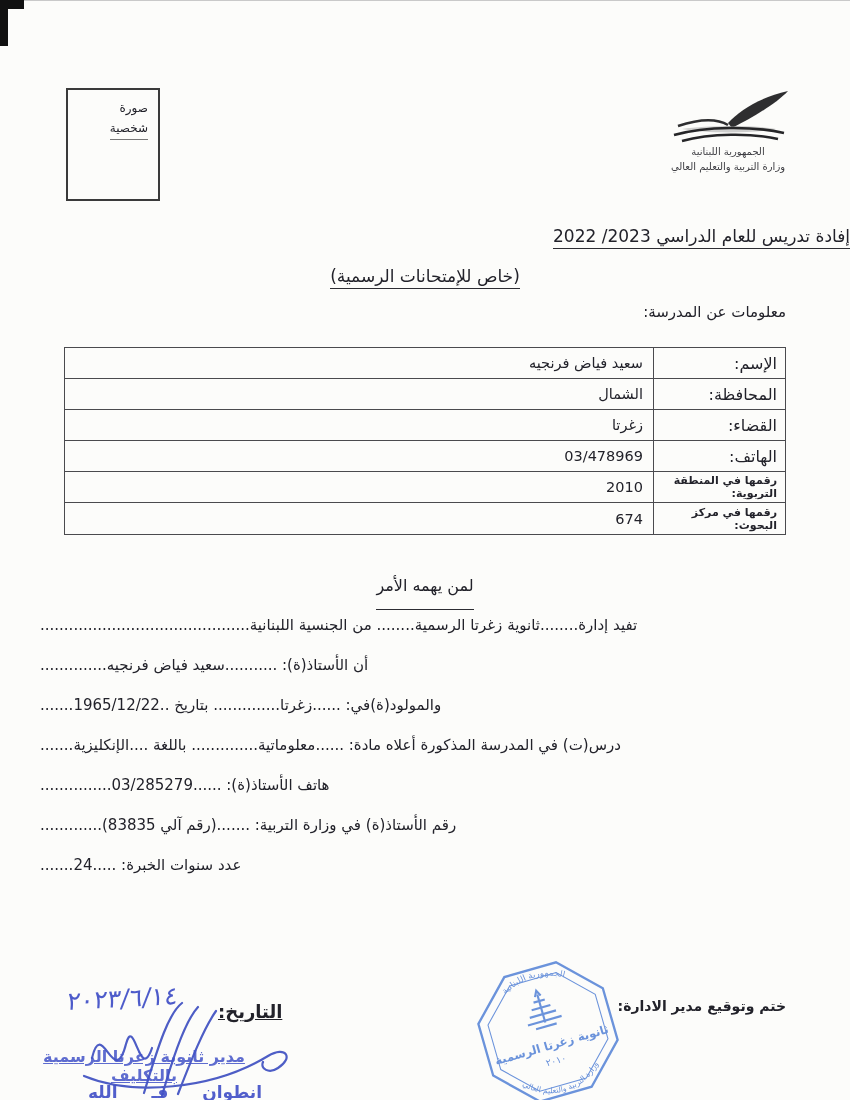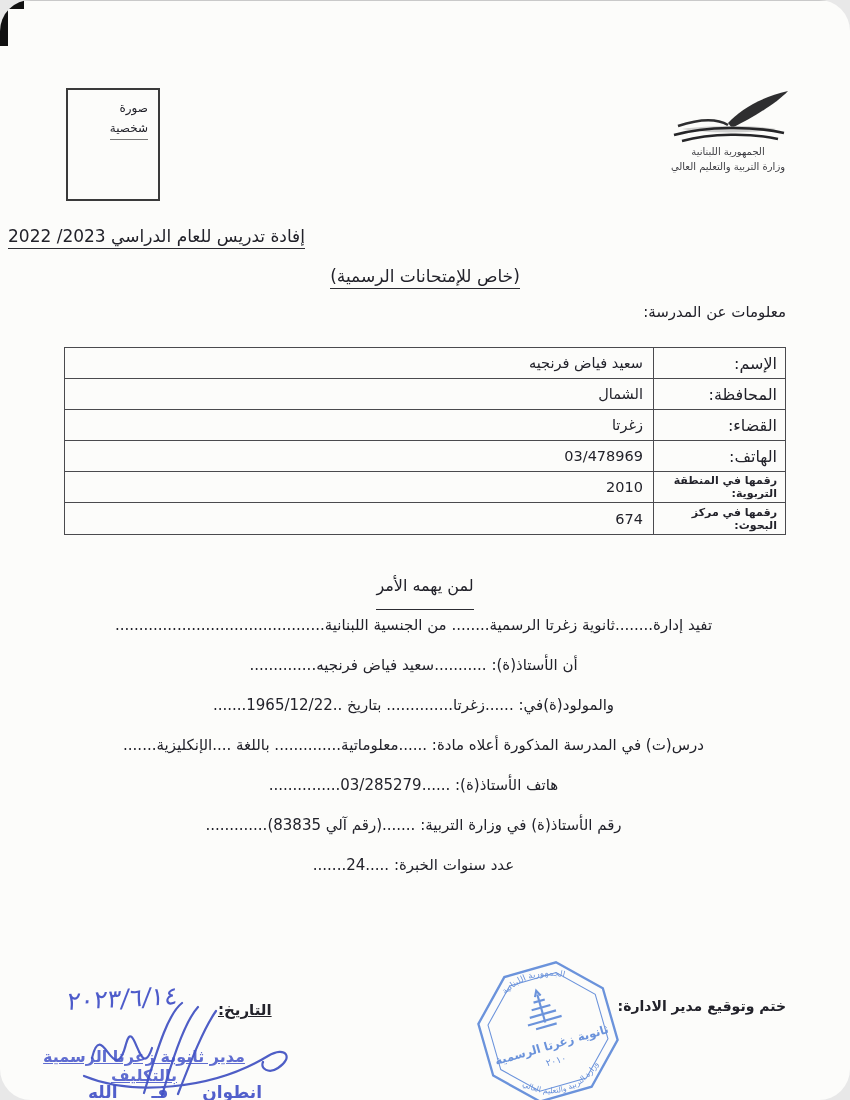--- a/index.html
+++ b/index.html
@@ -1,36 +1,36 @@
 <!DOCTYPE html>
 <html dir="rtl" lang="ar"><head>
 <meta charset="utf-8">
 <style>
   * { margin:0; padding:0; box-sizing:border-box; }
   body { font-family:"DejaVu Sans", sans-serif; background:#e8e8e8; }
   .page { position:relative; width:850px; height:1100px; margin:0 auto;
-          background:#fcfcfa; overflow:hidden; color:#22222a; direction:rtl;border-radius:31px; }
+          background:#fcfcfa; overflow:hidden; color:#22222a; direction:rtl; }
 
   
   .top-hairline { position:absolute; top:0; left:0; width:100%; height:1px; background:#c9c9c9; }
   .corner-v { position:absolute; top:0; left:0; width:8px; height:46px; background:#111; }
   .corner-h { position:absolute; top:0; left:0; width:24px; height:9px; background:#111; }
 
   
   .photo-box { position:absolute; top:88px; left:66px; width:94px; height:113px;
                border:2px solid #3a3a3a; padding:8px 10px 0 0; font-size:12px; line-height:1.7; }
   .photo-box .l2 { display:inline-block; border-bottom:1px solid #777; }
 
   
   .logo { position:absolute; top:90px; left:648px; width:160px; text-align:center; }
   .logo svg { display:block; margin:0 auto; }
   .logo .t { font-size:10px; color:#3d3d42; line-height:1.5; }
 
   
-  .title-wrap { position:absolute; top:226px; left:8px; right:0; text-align:left; }
+  .title-wrap { position:absolute; top:226px; left:8px; right:0; text-align:right; }
   .title-line { display:inline-block; font-size:17px; padding-bottom:2px;
                 border-bottom:1.5px solid #2c2c32; }
   .subtitle-wrap { position:absolute; top:266px; left:0; right:0; text-align:center; }
 
   .info-heading { position:absolute; top:303px; right:64px; font-size:15px; }
 
   
   .info-table { position:absolute; top:347px; right:64px; width:722px;
                 border:1px solid #4a4a4e; }
   .tr { display:flex; height:31px; border-bottom:1px solid #4a4a4e; align-items:center; }
@@ -39,25 +39,25 @@
                display:flex; align-items:center; padding:0 8px; font-size:16px; }
   .tr .label.small { font-size:11px; font-weight:bold;text-align:right; }
   .tr .value { flex:1; text-align:right; padding:0 10px; font-size:14.5px; }
 
   .concern-wrap { position:absolute; top:576px; left:0; right:0; text-align:center; }
   .concern { display:inline-block; font-size:16px; padding-bottom:14px;
              border-bottom:1.5px solid #2c2c32; }
 
   .body-lines { position:absolute; top:612px; right:63px; left:40px; }
   .body-lines p { font-size:15px; line-height:26px; margin-bottom:14px;
-                  text-align:center; letter-spacing:.2px; }
+                  text-align:left; letter-spacing:.2px; }
 
   
   .seal-label { position:absolute; top:998px; right:64px; font-size:14px; font-weight:bold;margin-left:24px; }
-  .date-label { position:absolute; top:1001px; left:218px; font-size:15px; font-weight:bold;text-decoration:underline; }
+  .date-label { position:absolute; top:1001px; left:218px; font-size:18px; font-weight:bold;text-decoration:underline; }
   .hand-date  { position:absolute; top:984px; left:30px; width:185px; text-align:center;
                 font-size:25px; color:#3f4ec6; transform:rotate(-3deg) skewX(-8deg);
                 letter-spacing:3px; direction:ltr; opacity:.92; }
   .director-line { position:absolute; top:1047px; left:30px; width:228px; text-align:center;
                    font-size:16px; font-weight:bold; color:#4353c8;
                    text-decoration:underline; opacity:.85; }
   .name-partial { position:absolute; top:1082px; left:88px; font-size:17px; font-weight:bold;
                   color:#3f4ec6; word-spacing:28px; opacity:.9; }
   .sig-svg { position:absolute; top:998px; left:70px; }
   .stamp-svg { position:absolute; top:956px; left:456px; }

